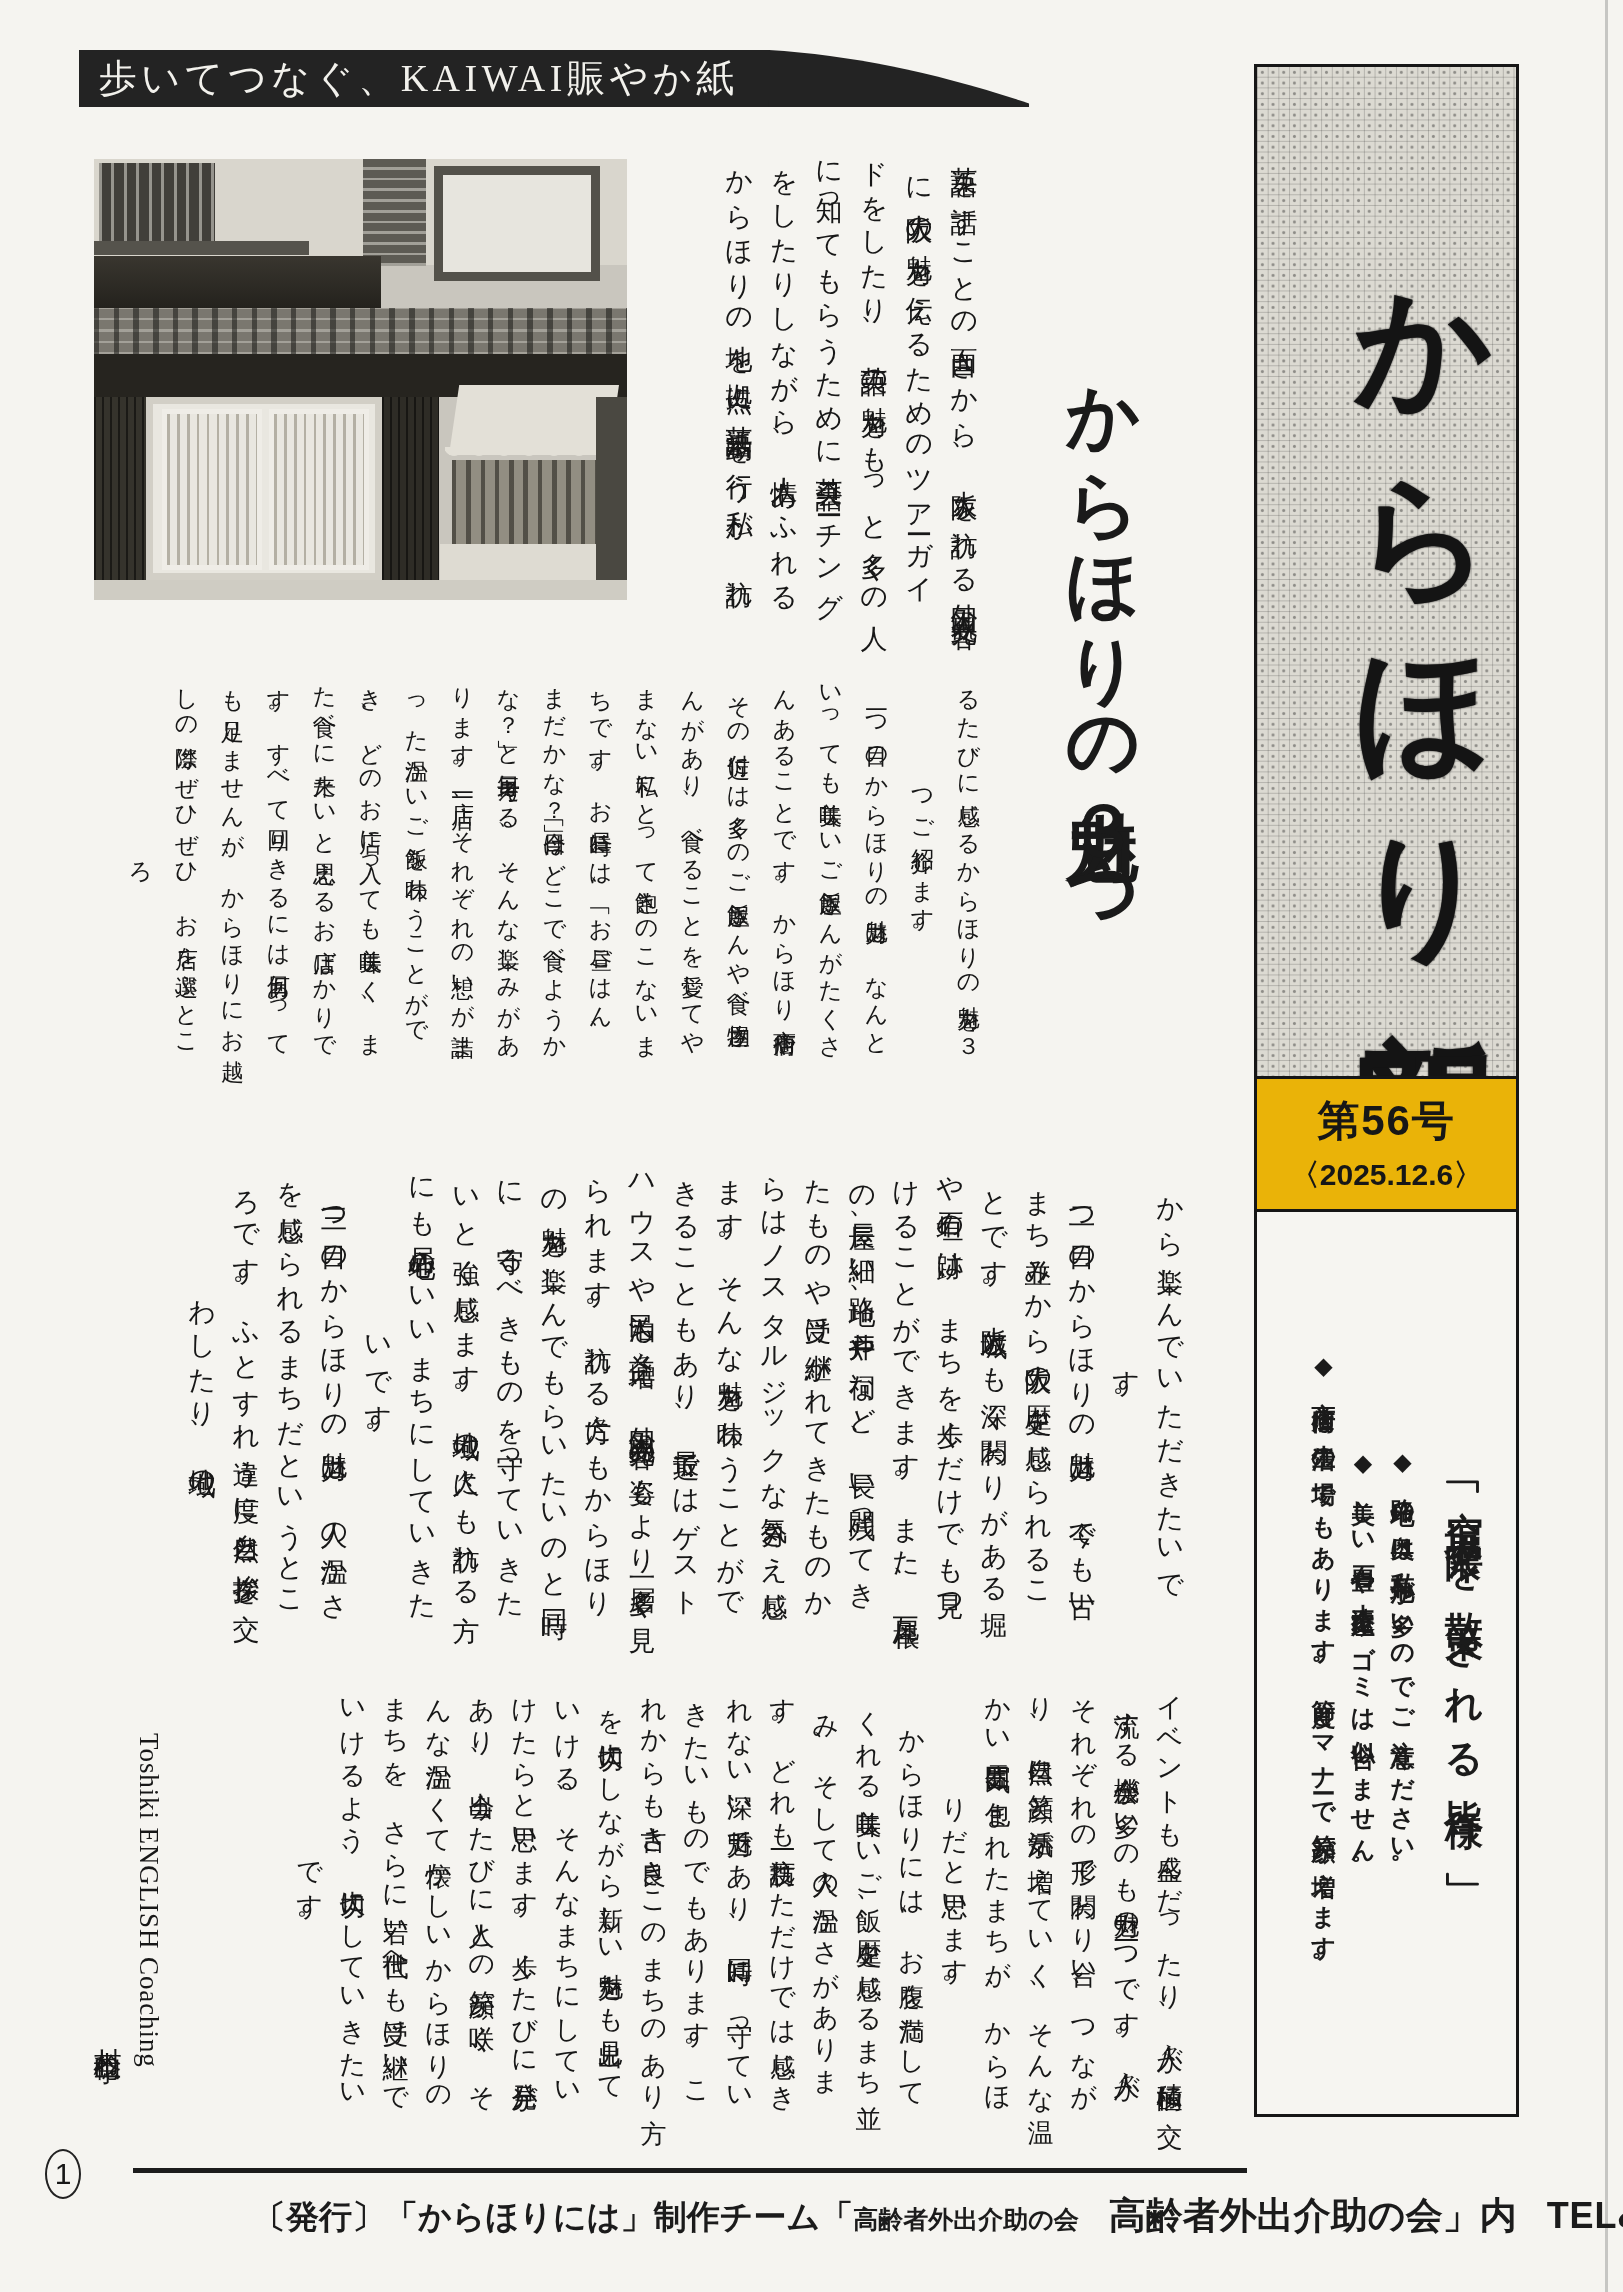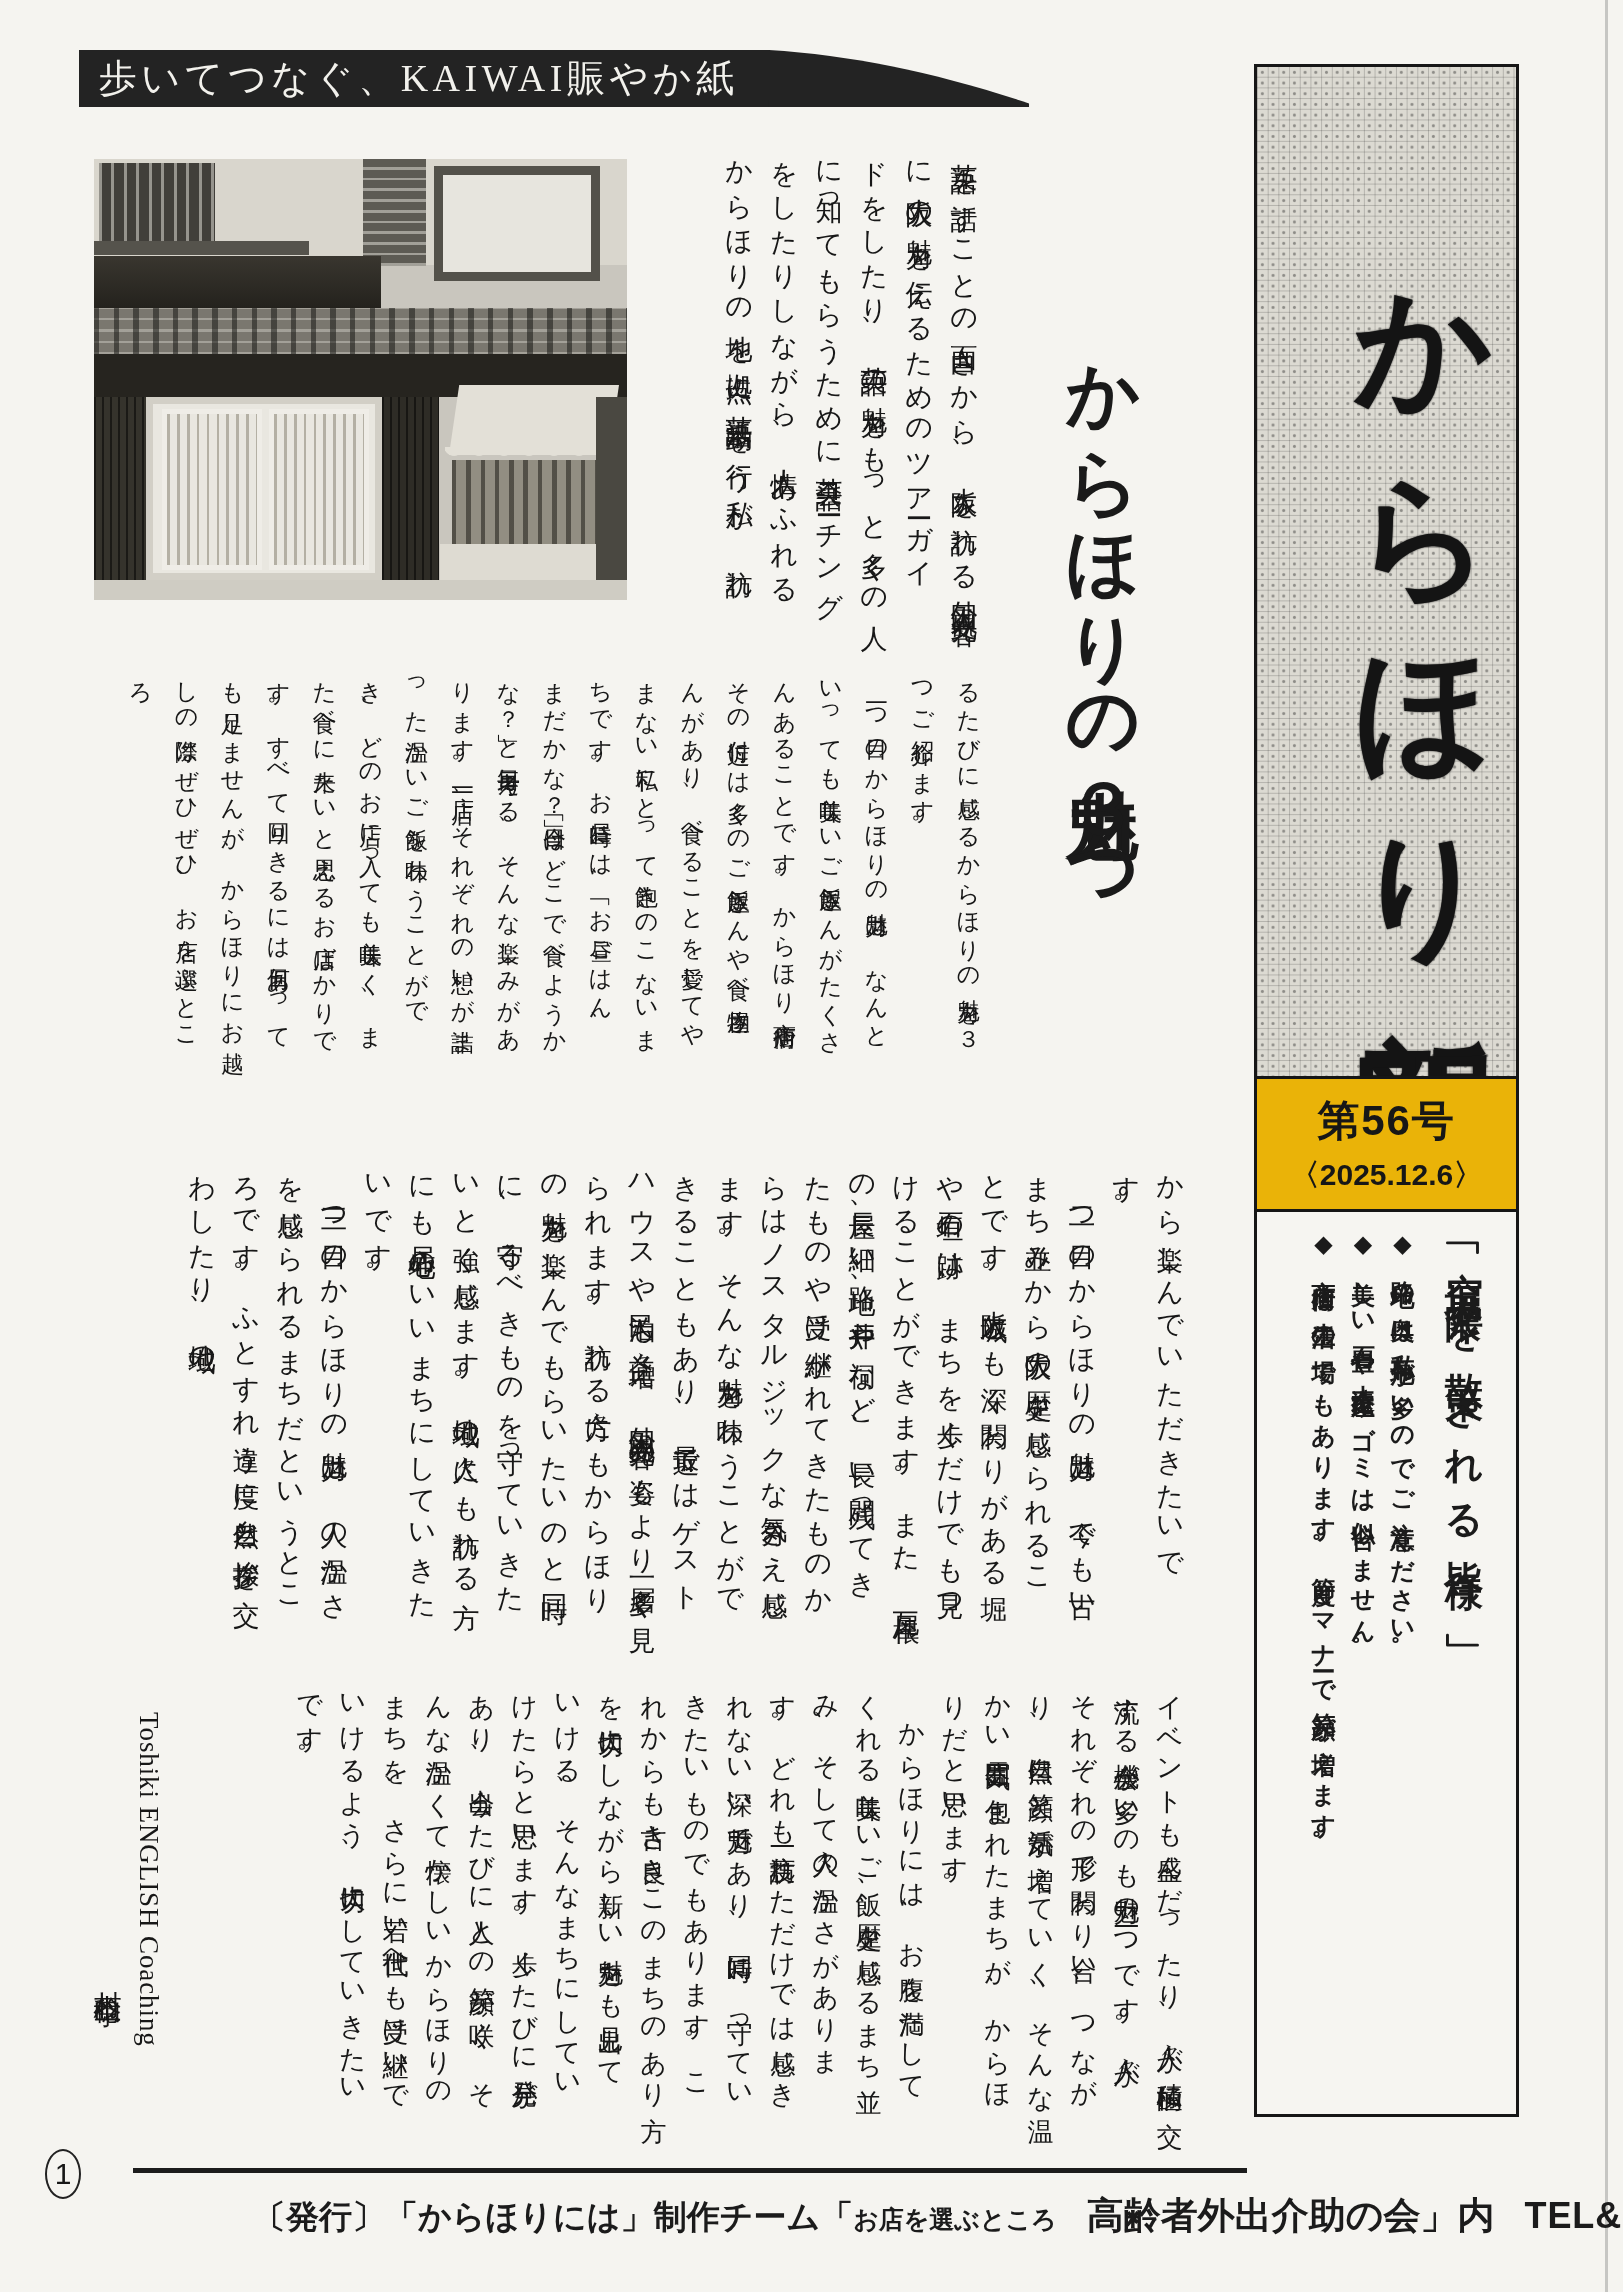--- a/index.html
+++ b/index.html
@@ -1,19 +1,19 @@
 <!DOCTYPE html>
 <html lang="ja" style="font-size:14.3px"><head>
 <meta charset="utf-8">
 <style>
   html,body{margin:0;padding:0;background:#8a8a8a;}
   .page{
     position:relative;width:1624px;height:2293px;margin:0 auto;
     background:#f5f4f0;overflow:hidden;
-    font-family:"Liberation Serif","DejaVu Serif",serif;color:#171717;
+    font-family:"Liberation Serif","DejaVu Serif",serif;color:#171717;text-align:center;
   }
   .page-edge{position:absolute;right:16px;top:0;width:2.7px;height:100%;background:rgba(60,60,60,.25);}
   
   .banner-bar{
     position:absolute;left:79px;top:50px;width:691px;height:57px;
     background:#232323;display:flex;align-items:center;
   }
   .banner-text{
     color:#f2f1ec;font-size:38px;letter-spacing:4.5px;padding-left:19.7px;
     font-family:"Liberation Serif","DejaVu Serif",serif;white-space:nowrap;
@@ -201,16 +201,16 @@
 　二つ目のからほりの魅力は、今でも古いまち並みから大阪の歴史を感じられることです。大阪城とも深く関わりがある堀や石垣の跡は、まちを歩くだけでも見つけることができます。また、瓦屋根の長屋、細い路地、井戸や祠など、長い間残ってきたものや受け継がれてきたものからはノスタルジックな気分さえ感じます。そんな魅力を味わうことができることもあり、最近ではゲストハウスや民泊も益々増え、外国人観光客の姿もより一層多く見られます。訪れる方々にもからほりの魅力を楽しんでもらいたいのと同時に、守るべきものを守っていきたいと強く感じます。地域の人々にも訪れる方にも居心地のいいまちにしていきたいです。
 　三つ目のからほりの魅力は、人の温かさを感じられるまちだというところです。ふとすれ違う度に自然と挨拶を交わしたり、地域の</div>
   <div class="band4 vt">イベントも盛んだったり、人々が積極的に交流する機会が多いのも魅力の一つです。人々がそれぞれの形で関わり合い、つながり、自然に笑顔と活気が増えていく、そんな温かい雰囲気に包まれたまちが、からほりだと思います。
 　からほりには、お腹を満たしてくれる美味しいご飯、歴史を感じるまち並み、そして人々の温かさがあります。どれも一度訪れただけでは感じきれない深い魅力であり、同時に、守っていきたいものでもあります。これからも古き良きこのまちのあり方を大切にしながら新しい魅力をも見出していける、そんなまちにしていけたらと思います。歩くたびに発見があり、出会うたびに人との笑顔が咲く、そんな温かくて懐かしいからほりのまちを、さらに若い世代へも受け継いでいけるよう、大切にしていきたいです。</div>
   <div class="sig-en">Toshiki ENGLISH Coaching</div>
   <div class="sig-name">村山稔季</div>
 
   <div class="footer-rule"></div>
   <div class="page-badge">1</div>
   <div class="footer-text">
-    <span class="ft-publisher">〔発行〕「からほりには」制作チーム「</span><span class="ft-npo">お店を選ぶところ</span> <span class="ft-org">高齢者外出介助の会」内</span><span class="ft-tel">TEL&amp;FAX 06-6764-4002</span>
+    <span class="ft-publisher">〔発行〕「からほりには」制作チーム「</span><span class="ft-npo">高齢者外出介助の会</span> <span class="ft-org">高齢者外出介助の会」内</span><span class="ft-tel">TEL&amp;FAX 06-6764-4002</span>
   </div>
 </div>
 
 
 </body></html>

